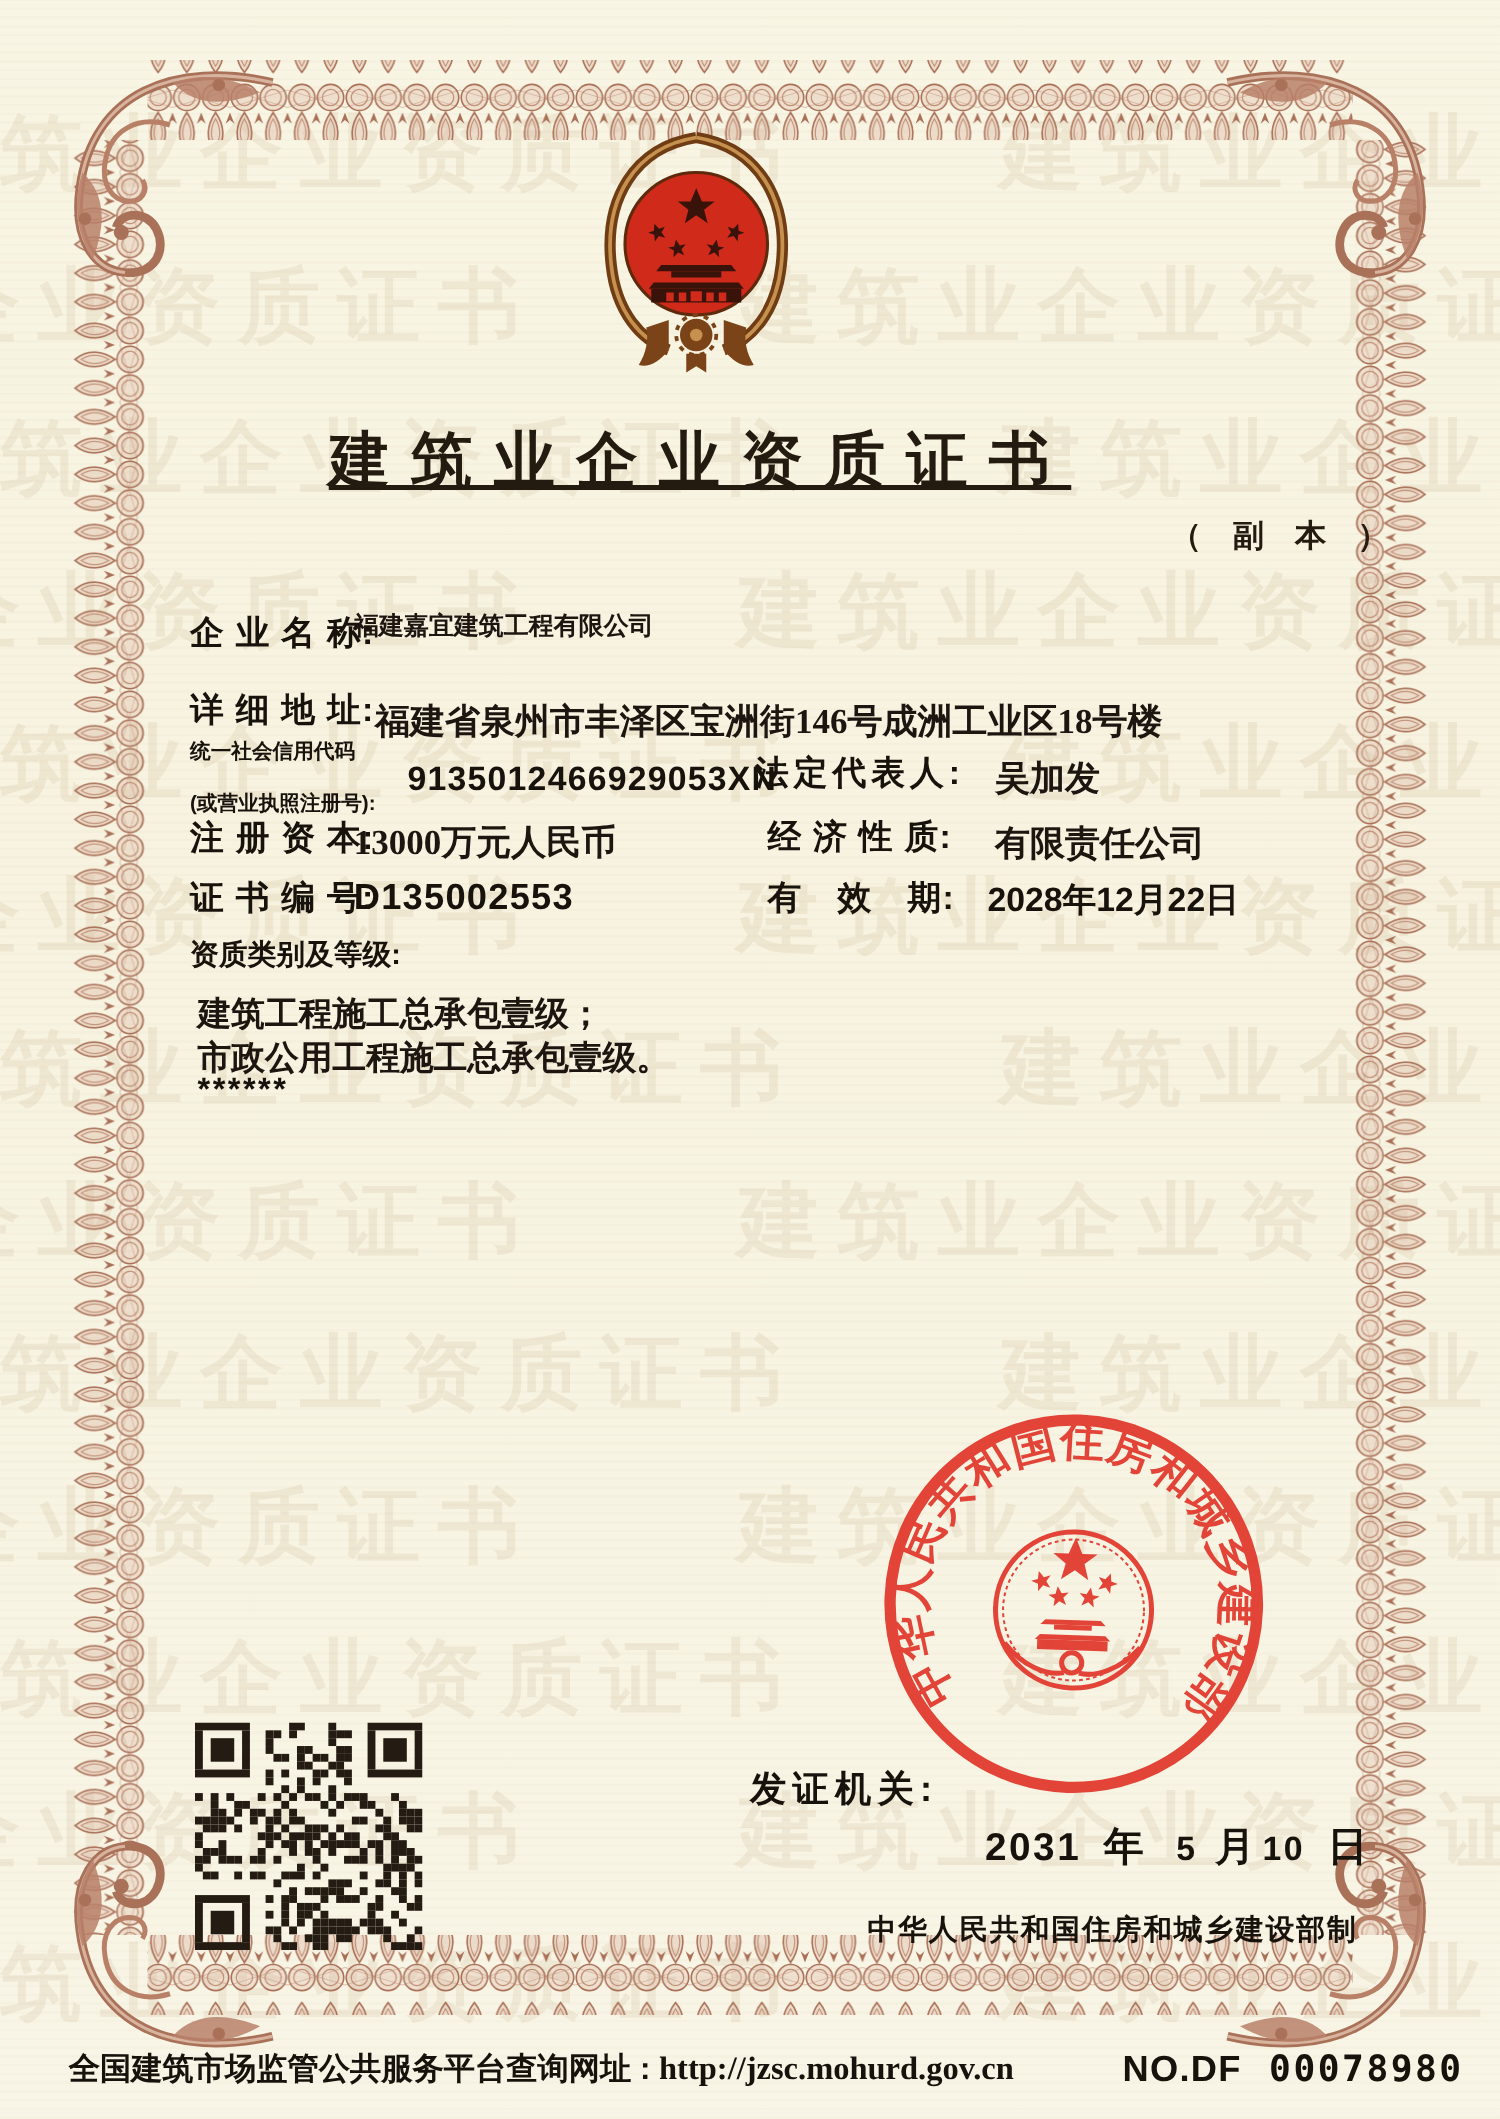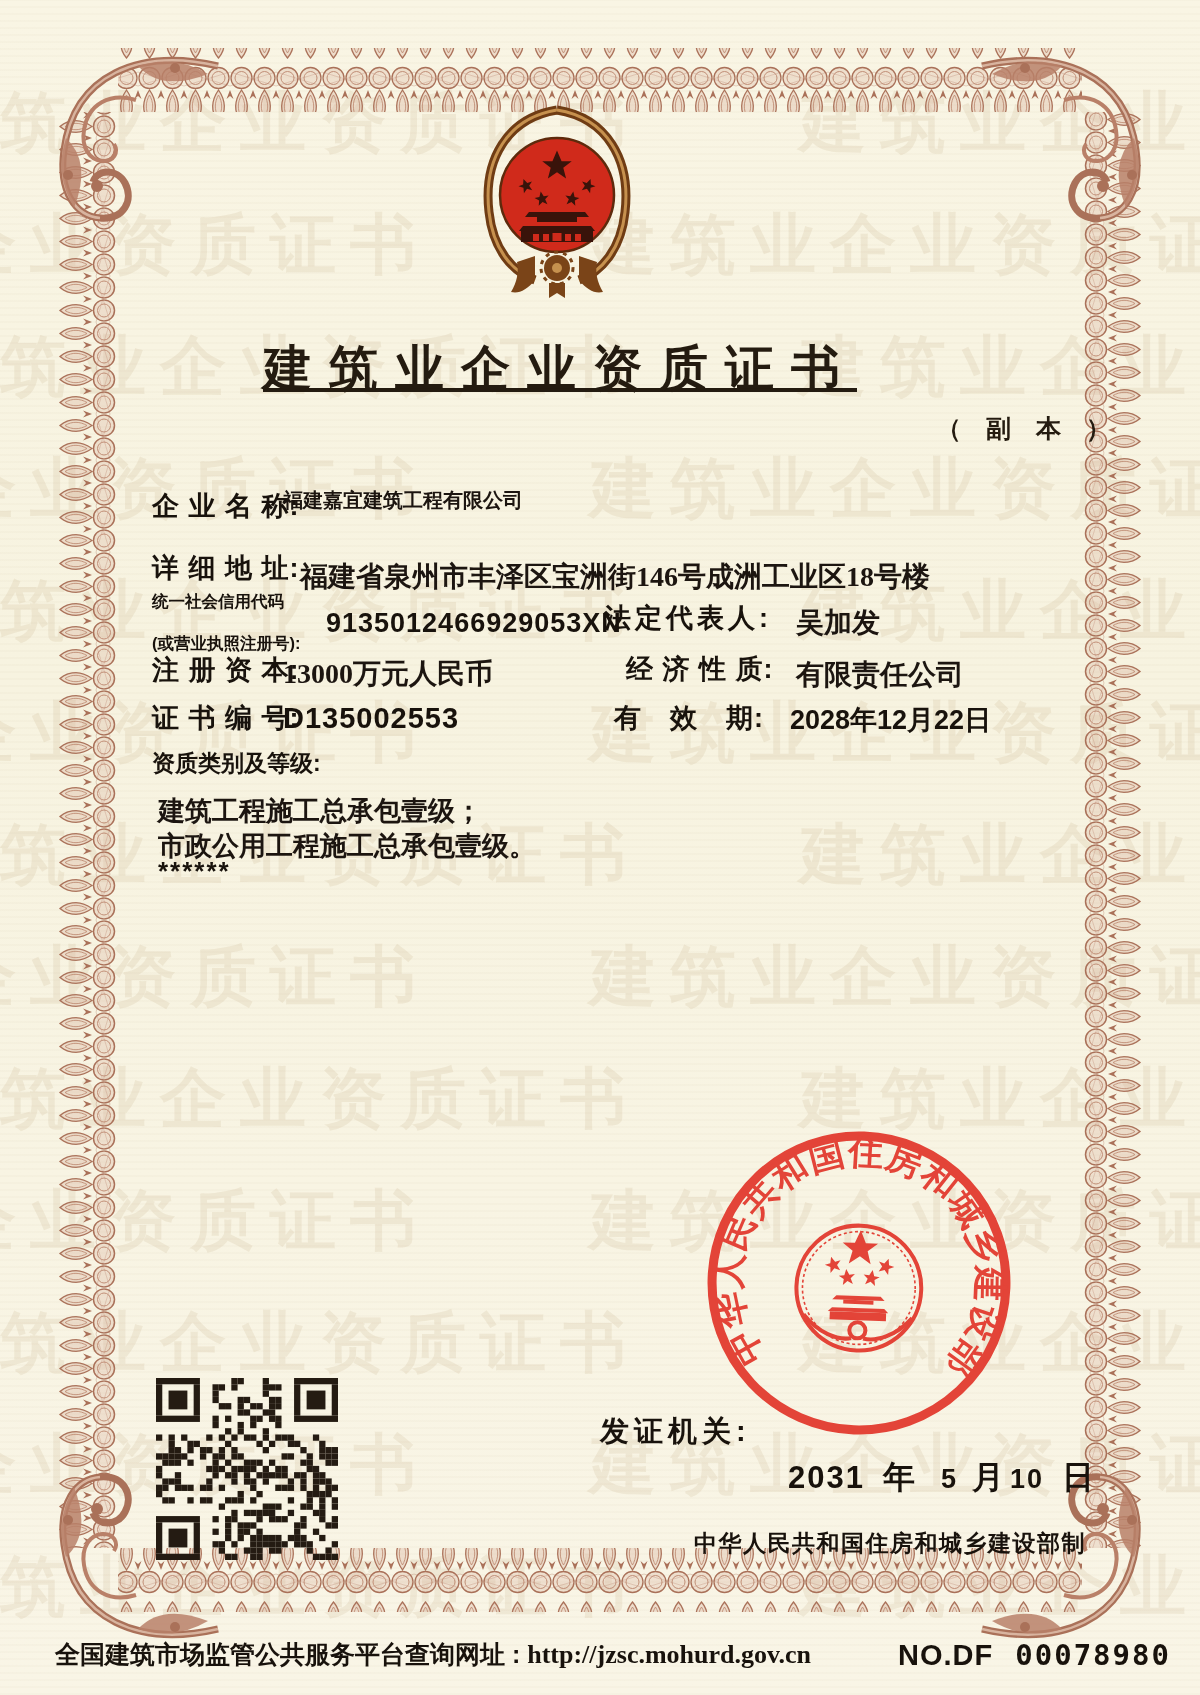--- a/index.html
+++ b/index.html
@@ -173,21 +173,21 @@
     <span class="abs label-sm" style="left:152px;top:592px;">统一社会信用代码</span>
     <span class="abs label-sm" style="left:152px;top:611px;margin-top:23px;">(或营业执照注册号):</span>
     <span class="abs num" style="left:326px;top:608px;">9135012466929053XN</span>
 
     <span class="abs label" style="left:604px;top:600px;letter-spacing:4px;">法定代表人:</span>
     <span class="abs value" style="left:796px;top:604px;">吴加发</span>
 
     <span class="abs label" style="left:152px;top:652px;">注 册 资 本:</span>
     <span class="abs value" style="left:283px;top:655px;font-weight:700;">13000万元人民币</span>
 
-    <span class="abs label" style="left:614px;top:651px;margin-left:12px;">经 济 性 质:</span>
+    <span class="abs label" style="left:614px;top:651px;">经 济 性 质:</span>
     <span class="abs value" style="left:796px;top:656px;">有限责任公司</span>
 
     <span class="abs label" style="left:152px;top:700px;">证 书 编 号:</span>
     <span class="abs num" style="left:283px;top:702px;font-size:29px;">D135002553</span>
 
     <span class="abs label" style="left:614px;top:700px;">有　效　期:</span>
     <span class="abs num" style="left:790px;top:702px;letter-spacing:0;">2028年12月22日</span>
 
     <span class="abs qual-header" style="left:152px;top:748px;">资质类别及等级:</span>
     <span class="abs qual-line" style="left:158px;top:828px;">市政公用工程施工总承包壹级。</span>

